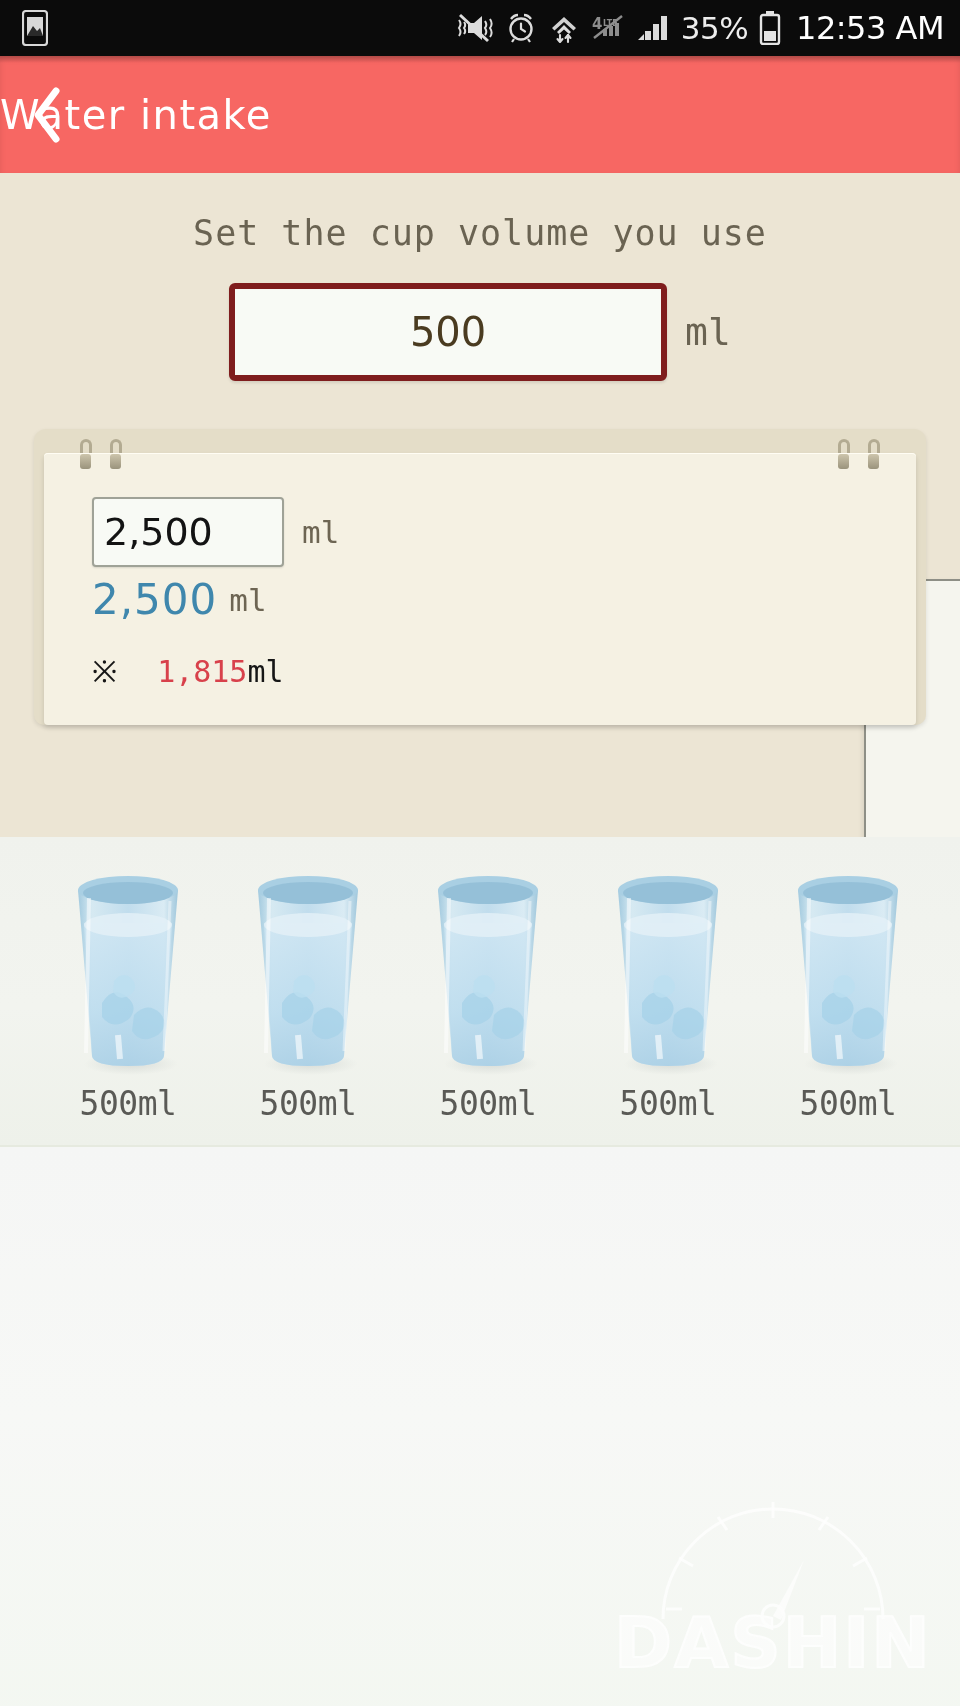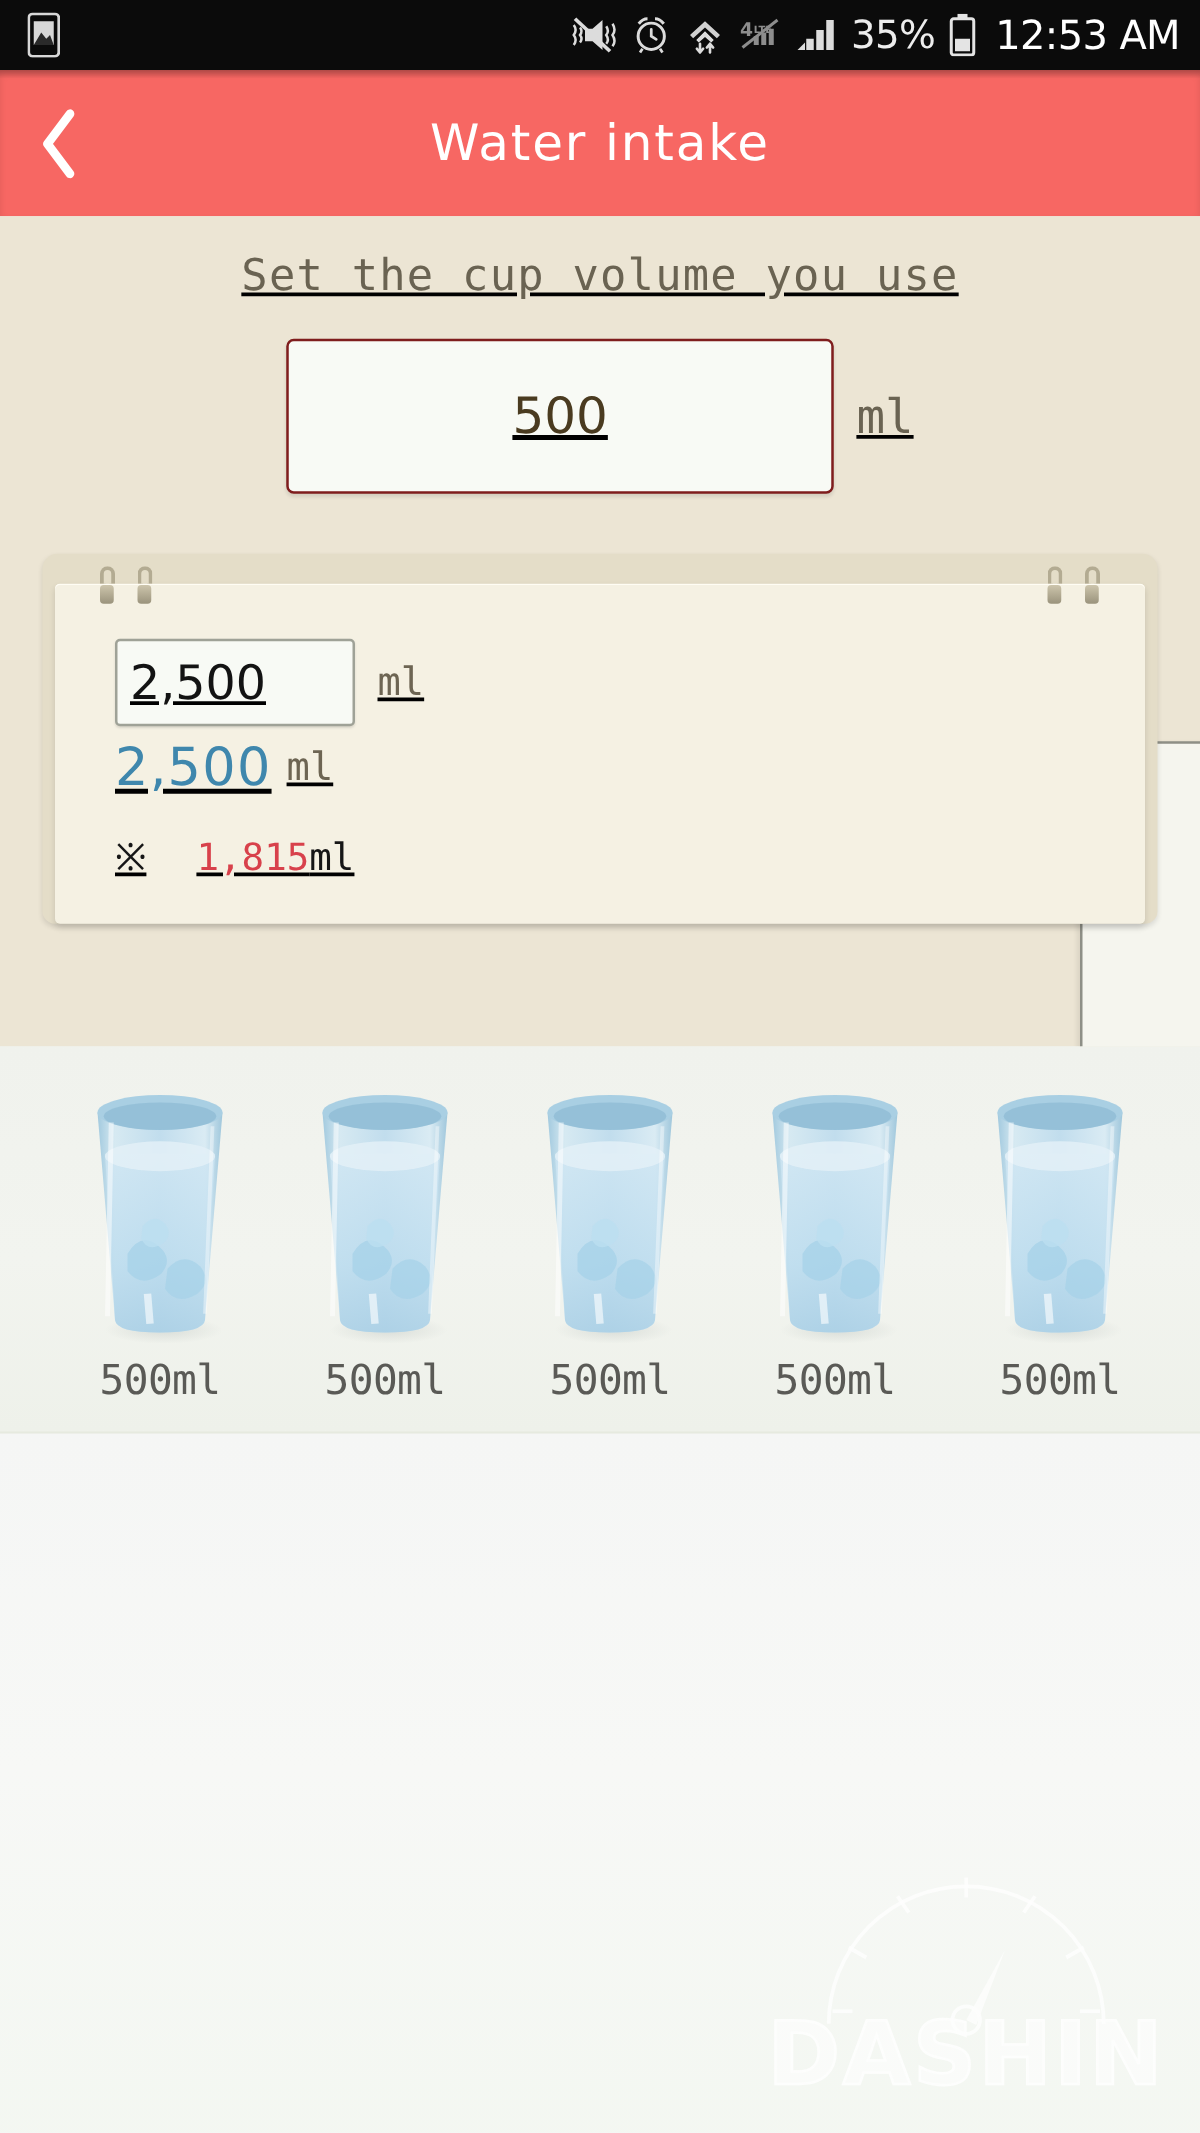--- a/index.html
+++ b/index.html
@@ -53,56 +53,55 @@
     background: linear-gradient(to bottom, rgba(0,0,0,0.22), rgba(0,0,0,0));
   }
   .back-btn {
     width: 96px; height: 100%;
     display: flex; align-items: center; justify-content: center;
     cursor: pointer;
   }
   .appbar-title {
     position: absolute;
     left: 0; right: 0;
-    text-align: center;
+    text-align: left;
     font-family: "DejaVu Sans", sans-serif;
     font-size: 40px;
     color: #ffffff;
     letter-spacing: 1.5px;
     pointer-events: none;
   }
 
   
   .beige {
     background: #ece5d4;
-    padding-top: 28px;
+    padding-top: 40px;
     height: 664px;
     position: relative;
     overflow: hidden;
-    text-decoration: underline;
   }
   .section-label {
     text-align: center;
     font-size: 35px;
     color: #6a6352;
     letter-spacing: 1px;
     font-family: "DejaVu Sans Mono", monospace;
   }
 
   .cup-row {
     margin-top: 30px;
     display: flex;
     align-items: center;
     justify-content: center;
     gap: 18px;
   }
   .cup-input {
-    width: 438px; height: 124px;
+    width: 438px; height: 98px;
     background: #f8faf5;
-    border: 2px solid #7f1d1d;
+    border: 6px solid #7f1d1d;
     border-radius: 6px;
     box-shadow: 0 2px 3px rgba(0,0,0,0.10);
     display: flex; align-items: center; justify-content: center;
     font-size: 40px;
     color: #4a3b20;
     font-family: "DejaVu Sans", sans-serif;
     cursor: text;
   }
   .ml-unit {
     font-size: 38px;

